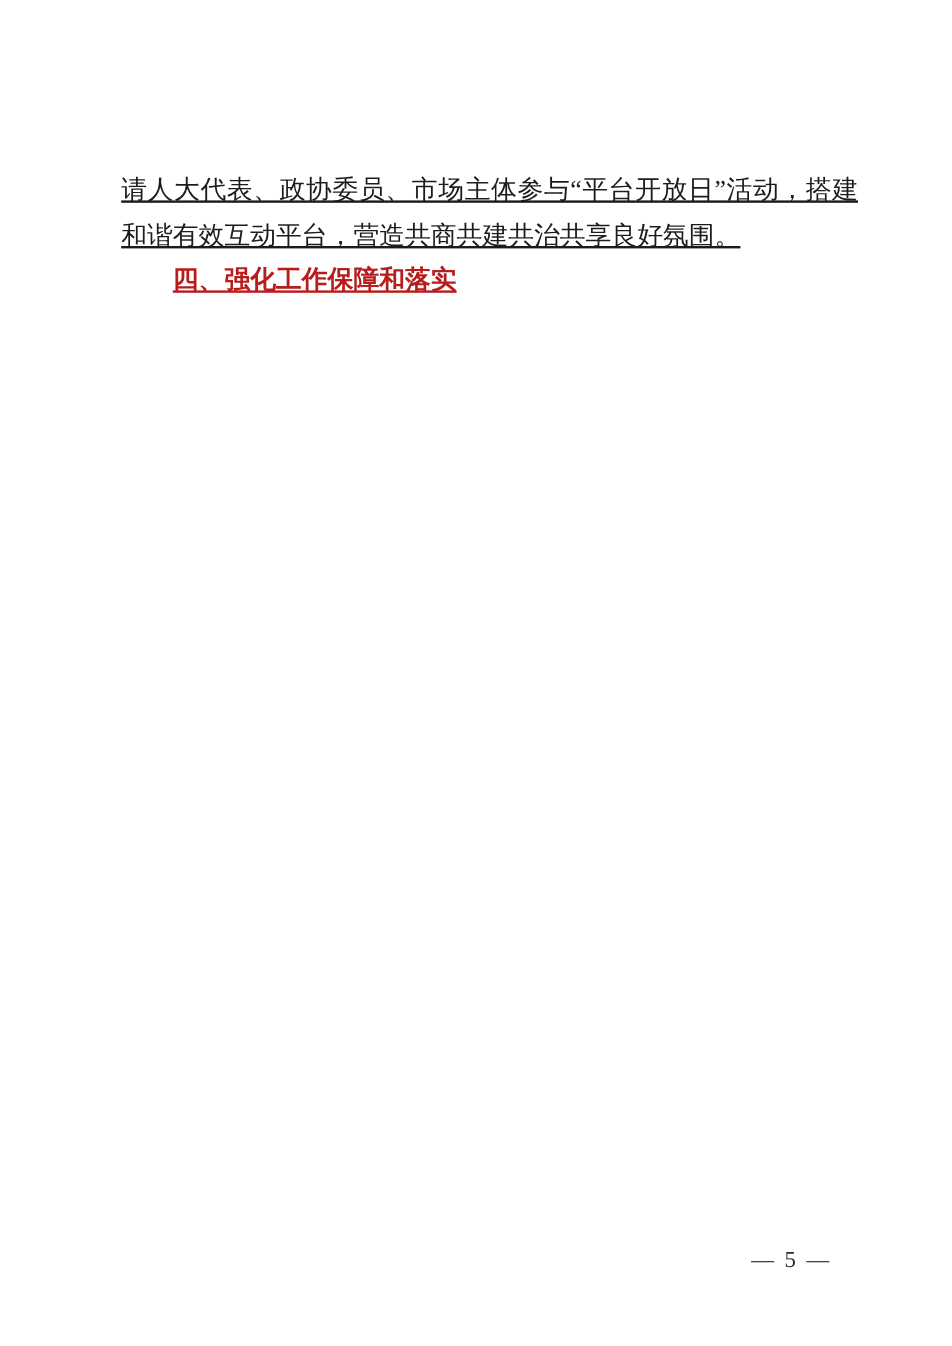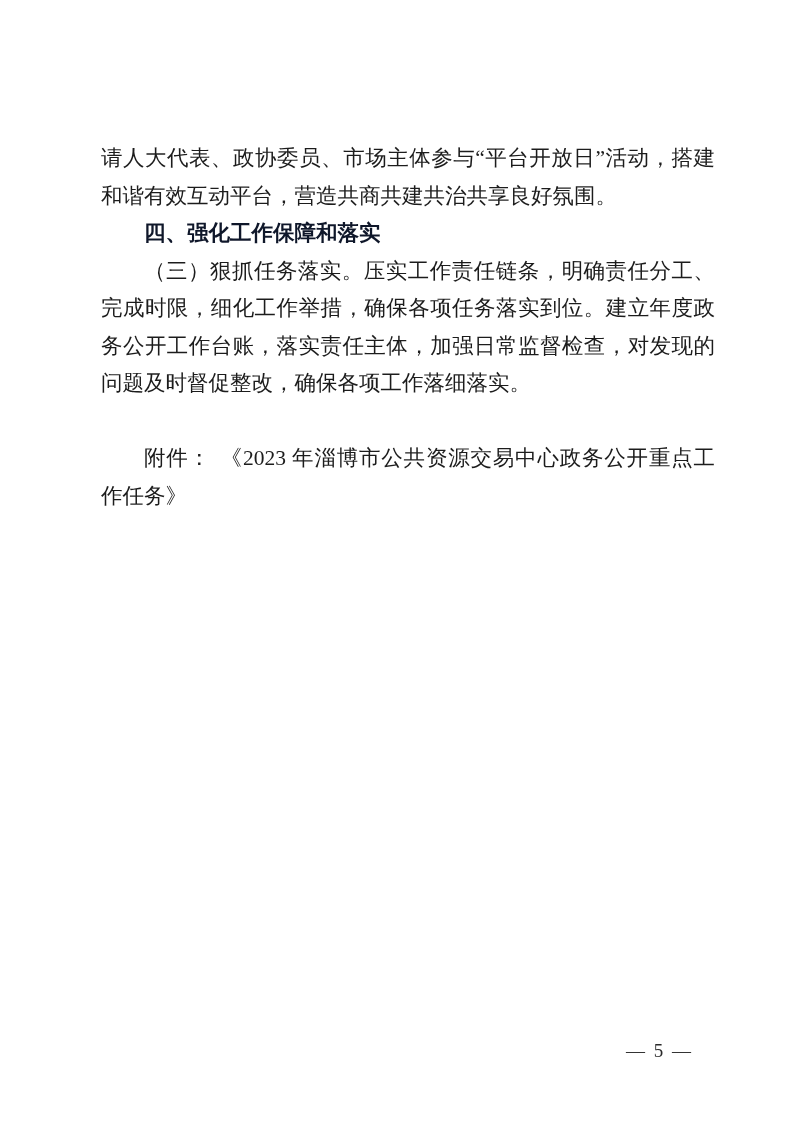--- a/index.html
+++ b/index.html
@@ -28,34 +28,35 @@
     width: 614px;
     font-size: 21.5px;
     line-height: 37.5px;
     text-align: justify;
     text-justify: inter-character;
   }
   .content p {
     margin: 0;
     padding: 0;
     text-indent: 2em;
+    text-decoration: underline;
   }
   .para-continuation {
     text-indent: 0 !important;
   }
   .section-heading {
     margin: 0;
     padding: 0;
     text-indent: 2em;
     font-family: "Liberation Sans", "DejaVu Sans", sans-serif;
     font-weight: 700;
     font-size: 21.5px;
     line-height: 37.5px;
     text-align: left;
-    color: #0f172a;
+    color: #b91c1c;
   }
   .item-lead {
     
     font-style: normal;
   }
   .attachment-para {
     margin-top: 37.5px !important;
   }
   .attachment-label {
     margin-right: 0.45em;
@@ -78,25 +79,19 @@
 <div class="page">
 
   <div class="content">
 
     <p class="para-continuation">请人大代表、政协委员、市场主体参与“平台开放日”活动，搭建和谐有效互动平台，营造共商共建共治共享良好氛围。</p>
 
     <p class="section-heading">四、强化工作保障和落实</p>
 
 
 
-    <p>
-      <span class="item-lead">（三）狠抓任务落实。</span><span>压实工作责任链条，明确责任分工、完成时限，细化工作举措，确保各项任务落实到位。建立年度政务公开工作台账，落实责任主体，加强日常监督检查，对发现的问题及时督促整改，确保各项工作落细落实。</span>
-    </p>
 
-    <p class="attachment-para">
-      <span class="attachment-label">附件：</span><span>《2023 年淄博市公共资源交易中心政务公开重点工作任务》</span>
-    </p>
 
   </div>
 
   <div class="page-number">— 5 —</div>
 
 </div>
 
 </body></html>

